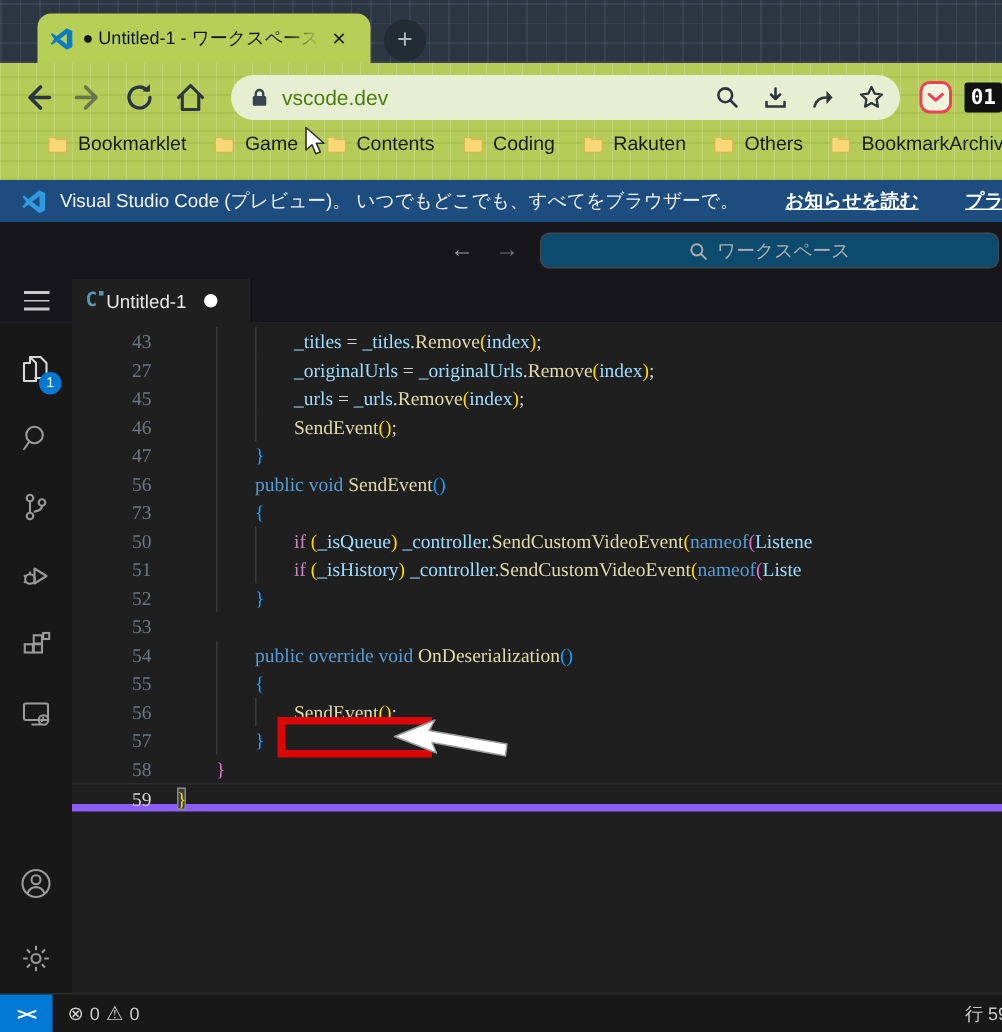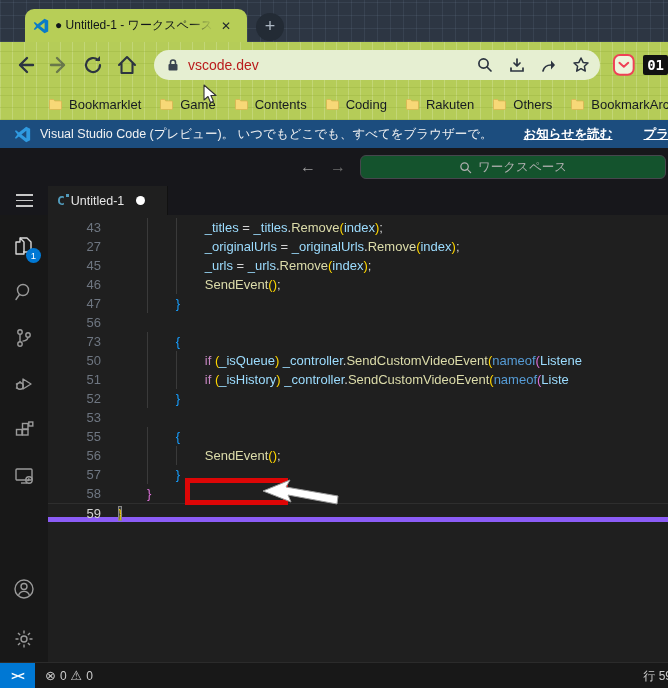--- a/index.html
+++ b/index.html
@@ -38,50 +38,50 @@
   }
 
   .navbar { height:46px; display:flex; align-items:center; padding-left:14px; position:relative; }
   .nav-icon { width:22px; height:22px; margin-right:12px; flex:0 0 auto; }
   .nav-icon svg { width:100%; height:100%; }
   .urlbar {
     height:30px; width:452px; margin-left:4px; background:#e6efd2; border-radius:15px;
     display:flex; align-items:center; padding:0 10px 0 12px;
   }
   .urlbar .lock { width:14px; height:14px; margin-right:8px; }
-  .urlbar .url-text { font-size:14px; color:#b91c1c; flex:1; }
+  .urlbar .url-text { font-size:14px; color:#4d7c0f; flex:1; }
   .urlbar .urlbar-icon { width:18px; height:18px; margin-left:14px; }
   .pocket-btn { width:24px; height:24px; margin-left:12px; }
   .ext-badge {
     margin-left:8px; background:#111; color:#fff; font-weight:bold;
     font-family:"DejaVu Sans Mono",monospace; font-size:14px; padding:2px 4px; border-radius:2px;
   }
 
-  .bookmarksbar { height:32px; display:flex; align-items:center; padding-left:24px; gap:4px; }
+  .bookmarksbar { height:32px; display:flex; align-items:flex-start; padding-left:7px; gap:4px; }
   .bm-star { width:15px; height:15px; margin-right:14px; }
   .bm-item { display:flex; align-items:center; gap:7px; padding:0 12px 0 6px; white-space:nowrap; }
   .bm-item svg { width:14px; height:14px; }
   .bm-item .bm-label { font-size:13px; color:#161b21; }
 
   
   .banner {
     height:28px; background:#1c4d7e; display:flex; align-items:center;
     padding-left:14px; gap:9px; white-space:nowrap; overflow:hidden;
   }
   .banner .vsc-logo { width:17px; height:17px; flex:0 0 auto; }
   .banner .banner-text { color:#f2f2f2; font-size:12.5px; }
   .banner a { color:#fff; font-size:12.5px; text-decoration:underline; margin-left:22px; font-weight:bold; }
 
   
   .titlebar { height:38px; background:#17171b; display:flex; align-items:center; position:relative; }
   .tb-arrow { color:#9d9d9d; font-size:16px; margin-right:14px; }
   .tb-arrow.fwd { color:#6d6d6d; }
   .tb-spacer { width:300px; }
   .command-center {
-    height:24px; width:306px; background:#14532d; border:1px solid #46464d; border-radius:6px;
+    height:24px; width:306px; background:#0c4a6e; border:1px solid #46464d; border-radius:6px;
     display:flex; align-items:center; justify-content:center; gap:6px; color:#aeaeae; font-size:12.5px;
   }
   .command-center svg { width:13px; height:13px; }
 
   .tabsrow { height:29px; background:#17171b; display:flex; }
   .hamburger { width:48px; display:flex; align-items:center; justify-content:center; flex-direction:column; gap:4px; }
   .hamburger i { display:block; width:17px; height:1.6px; background:#c8c8c8; }
   .editor-tab {
     width:120px; background:#1f1f1f; display:flex; align-items:center; padding:0 9px; gap:6px;
     border-right:1px solid #111;
@@ -96,21 +96,21 @@
   .ab-icon { width:48px; height:46px; display:flex; align-items:center; justify-content:center; position:relative; }
   .ab-icon svg { width:24px; height:24px; stroke:#9a9a9a; fill:none; stroke-width:1.4; }
   .ab-icon.active svg { stroke:#d7d7d7; }
   .ab-badge {
     position:absolute; right:7px; bottom:6px; background:#0078d4; color:#fff; font-size:9.5px;
     width:15px; height:15px; border-radius:50%; text-align:center; line-height:15px;
   }
   .ab-bottom { margin-top:auto; margin-bottom:4px; }
 
   .editor { flex:1; background:#1f1f1f; position:relative; overflow:hidden; padding-top:3px; }
-  .code-line { display:flex; height:19px; line-height:19px; font-family:Liberation Sans, sans-serif; font-size:13px; position:relative; }
+  .code-line { display:flex; height:19px; line-height:19px; font-family:Liberation Serif, serif; font-size:13px; position:relative; }
   .code-line.current { border-top:1px solid #2e2e2e; border-bottom:5px solid #8b5cf6; }
   .gutter { width:70px; flex:0 0 auto; text-align:right; padding-right:17px; color:#6e7681; }
   .code-line.current .gutter { color:#d4d4d4; }
   .code-text { position:relative; white-space:pre; flex:1; }
   .guide { position:absolute; top:0; bottom:0; width:1px; background:#3a3a3a; }
   .tok-kw  { color:#569cd6; }
   .tok-ctrl{ color:#c586c0; }
   .tok-fn  { color:#dcdcaa; }
   .tok-var { color:#9cdcfe; }
   .tok-pun { color:#d4d4d4; }
@@ -388,40 +388,45 @@
         <div class="code-line">
           <span class="gutter">46</span>
           <span class="code-text" style="padding-left: 12ch;"><span class="guide" style="left: 4ch;"></span><span class="guide" style="left: 8ch;"></span><span class="tok-fn">SendEvent</span><span class="tok-b1">()</span><span class="tok-pun">;</span></span>
         </div>
         <div class="code-line">
           <span class="gutter">47</span>
           <span class="code-text" style="padding-left: 8ch;"><span class="guide" style="left: 4ch;"></span><span class="tok-b3">}</span></span>
         </div>
         <div class="code-line">
           <span class="gutter">56</span>
+          <span class="code-text" style="padding-left: 8ch;"><span class="guide" style="left: 4ch;"></span><span class="tok-kw">public</span><span class="tok-pun"> </span><span class="tok-kw">void</span><span class="tok-pun"> </span><span class="tok-fn">SendEvent</span><span class="tok-b3">()</span></span>
         </div>
         <div class="code-line">
           <span class="gutter">73</span>
           <span class="code-text" style="padding-left: 8ch;"><span class="guide" style="left: 4ch;"></span><span class="tok-b3">{</span></span>
         </div>
         <div class="code-line">
           <span class="gutter">50</span>
           <span class="code-text" style="padding-left: 12ch;"><span class="guide" style="left: 4ch;"></span><span class="guide" style="left: 8ch;"></span><span class="tok-ctrl">if</span><span class="tok-pun"> </span><span class="tok-b1">(</span><span class="tok-var">_isQueue</span><span class="tok-b1">)</span><span class="tok-pun"> </span><span class="tok-var">_controller</span><span class="tok-pun">.</span><span class="tok-fn">SendCustomVideoEvent</span><span class="tok-b1">(</span><span class="tok-kw">nameof</span><span class="tok-b2">(</span><span class="tok-var">Listene</span></span>
         </div>
         <div class="code-line">
           <span class="gutter">51</span>
           <span class="code-text" style="padding-left: 12ch;"><span class="guide" style="left: 4ch;"></span><span class="guide" style="left: 8ch;"></span><span class="tok-ctrl">if</span><span class="tok-pun"> </span><span class="tok-b1">(</span><span class="tok-var">_isHistory</span><span class="tok-b1">)</span><span class="tok-pun"> </span><span class="tok-var">_controller</span><span class="tok-pun">.</span><span class="tok-fn">SendCustomVideoEvent</span><span class="tok-b1">(</span><span class="tok-kw">nameof</span><span class="tok-b2">(</span><span class="tok-var">Liste</span></span>
         </div>
         <div class="code-line">
           <span class="gutter">52</span>
           <span class="code-text" style="padding-left: 8ch;"><span class="guide" style="left: 4ch;"></span><span class="tok-b3">}</span></span>
         </div>
         <div class="code-line">
           <span class="gutter">53</span>
           <span class="code-text" style="padding-left: 0ch;"></span>
+        </div>
+        <div class="code-line">
+          <span class="gutter">54</span>
+          <span class="code-text" style="padding-left: 8ch;"><span class="guide" style="left: 4ch;"></span><span class="tok-kw">public</span><span class="tok-pun"> </span><span class="tok-kw">override</span><span class="tok-pun"> </span><span class="tok-kw">void</span><span class="tok-pun"> </span><span class="tok-fn">OnDeserialization</span><span class="tok-b3">()</span></span>
         </div>
         <div class="code-line">
           <span class="gutter">55</span>
           <span class="code-text" style="padding-left: 8ch;"><span class="guide" style="left: 4ch;"></span><span class="tok-b3">{</span></span>
         </div>
         <div class="code-line">
           <span class="gutter">56</span>
           <span class="code-text" style="padding-left: 12ch;"><span class="guide" style="left: 4ch;"></span><span class="guide" style="left: 8ch;"></span><span class="tok-fn">SendEvent</span><span class="tok-b1">()</span><span class="tok-pun">;</span></span>
         </div>
         <div class="code-line">

